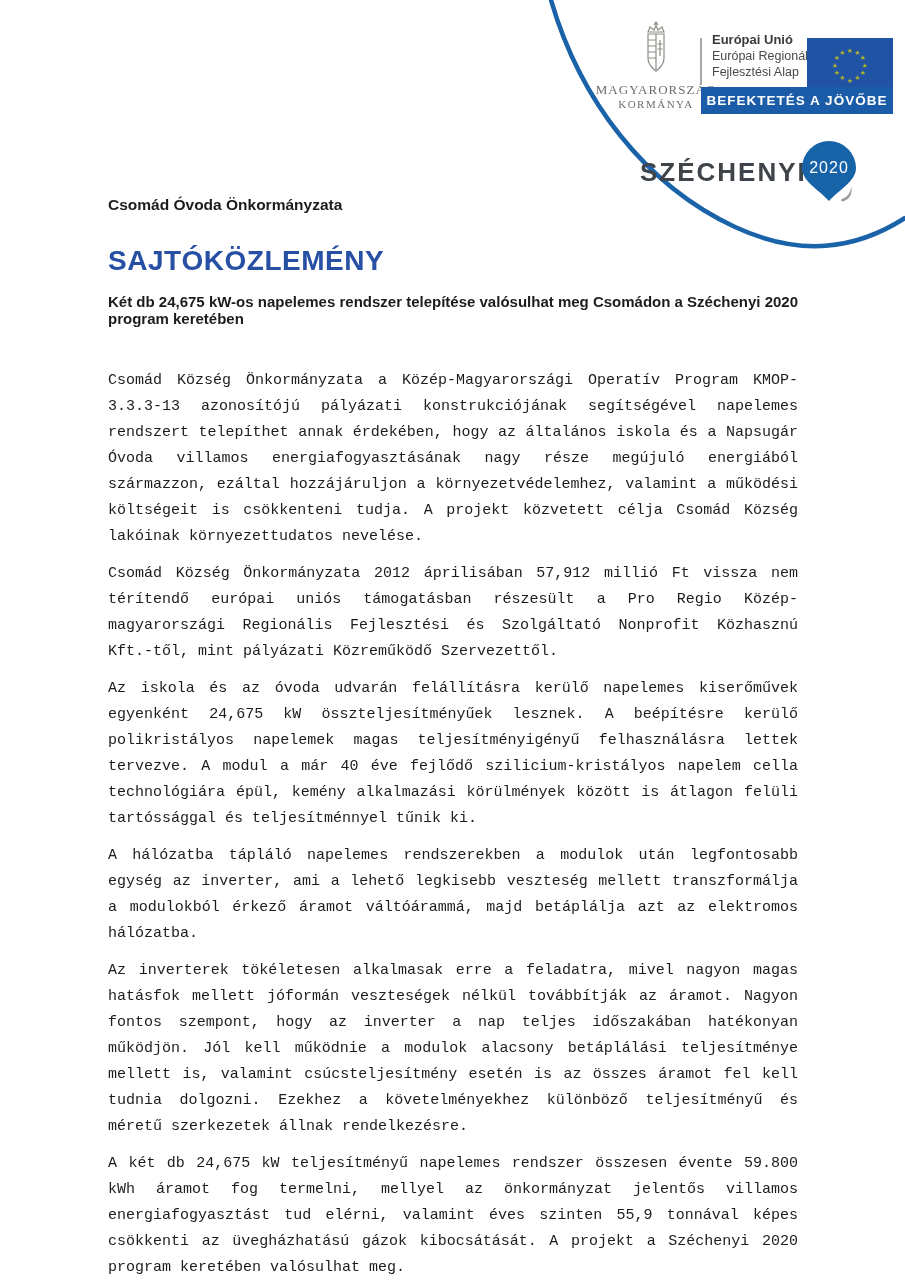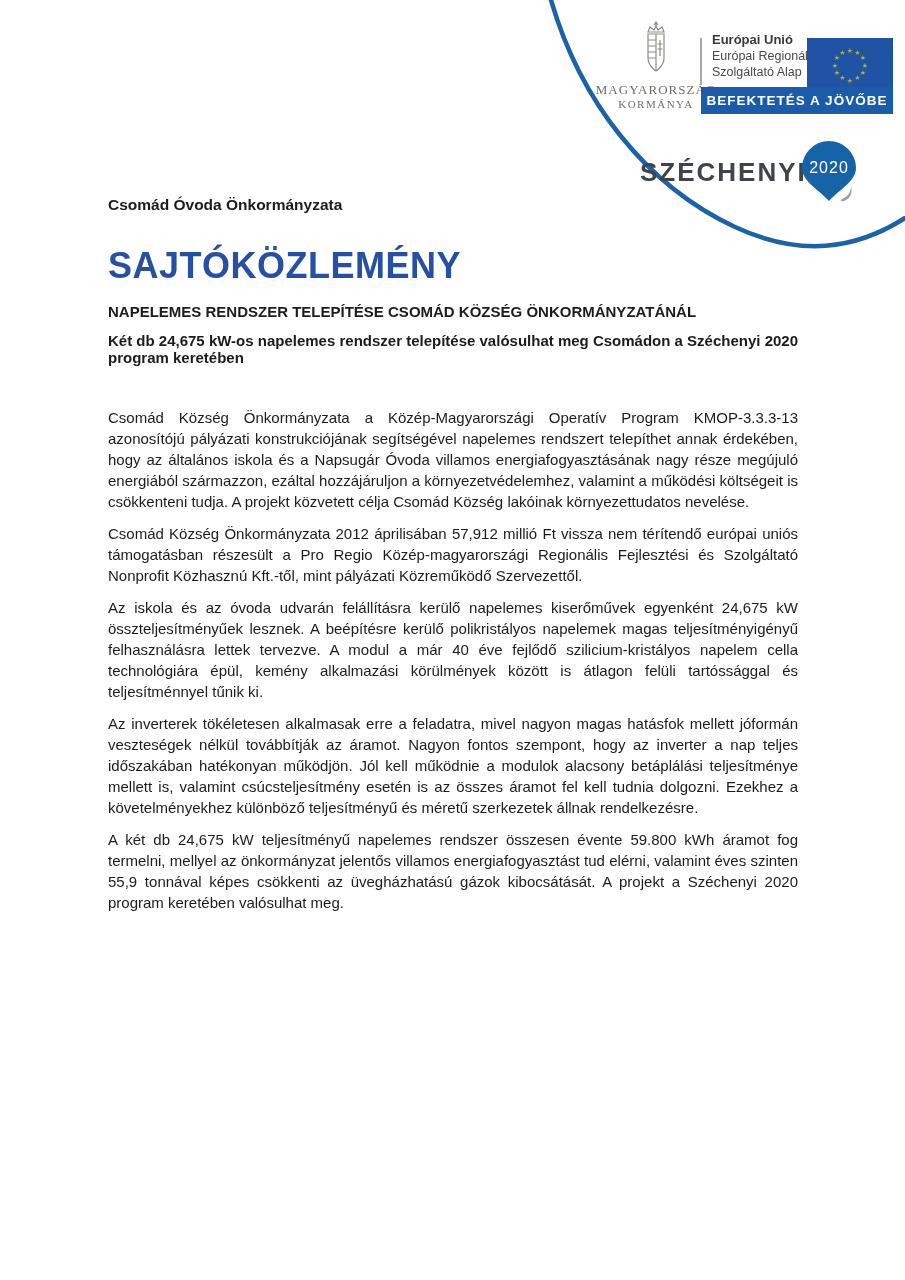--- a/index.html
+++ b/index.html
@@ -60,31 +60,31 @@
     font-size:26px;font-weight:bold;letter-spacing:2px;
     color:var(--szechenyi-dark);white-space:nowrap;margin-left:27px;
   }
   .pin-svg{left:796px;top:139px;}
 
   
   .content{left:108px;top:196px;width:690px;}
   .date{font-size:15px;margin-bottom:13px;}
   .org{font-size:15.5px;font-weight:bold;margin-bottom:31px;}
   .title{
-    font-size:36px;font-weight:bold;color:var(--title-blue);
+    font-size:28px;font-weight:bold;color:var(--title-blue);
     letter-spacing:0.5px;margin-bottom:16px;white-space:nowrap;
   }
   .headline{font-size:15px;font-weight:bold;margin-bottom:12px;white-space:nowrap;}
   .lead{
     font-size:15px;font-weight:bold;line-height:17px;
     text-align:justify;margin-bottom:41px;
   }
   .paragraphs p{
-    font-size:15px;line-height:21px;
-    text-align:justify;margin-bottom:11px;
+    font-size:15px;line-height:26px;
+    text-align:justify;margin-bottom:11px;font-family:Liberation Mono, monospace;
   }
 </style>
 </head>
 <body>
 
 <svg class="abs arc-svg" width="425" height="270" viewBox="0 0 425 270">
   <path d="M 71 0 C 100 100 165 185 255 227 C 320 257 375 250 425 218" fill="none" stroke="var(--arc-blue)" stroke-width="4.5" stroke-linecap="round"></path>
 </svg>
 
 <div class="abs gov-block">
@@ -99,21 +99,21 @@
     </g>
   </svg>
   <div class="gov-line1">MAGYARORSZÁG</div>
   <div class="gov-line2">KORMÁNYA</div>
 </div>
 
 <div class="abs eu-divider"></div>
 <div class="abs eu-text">
   <div class="l1">Európai Unió</div>
   <div class="l2">Európai Regionális</div>
-  <div class="l3">Szolgáltató Alap</div>
+  <div class="l3">Fejlesztési Alap</div>
 </div>
 <div class="abs eu-flag">
   <div>
       <span class="star" style="left: 39.5px; top: 8.5px;">★</span>
       <span class="star" style="left: 47px; top: 10.5096px;">★</span>
       <span class="star" style="left: 52.4904px; top: 16px;">★</span>
       <span class="star" style="left: 54.5px; top: 23.5px;">★</span>
       <span class="star" style="left: 52.4904px; top: 31px;">★</span>
       <span class="star" style="left: 47px; top: 36.4904px;">★</span>
       <span class="star" style="left: 39.5px; top: 38.5px;">★</span>
@@ -129,22 +129,22 @@
 <div class="abs szechenyi-name">SZÉCHENYI</div>
 <svg class="abs pin-svg" width="66" height="64" viewBox="0 0 66 64">
   <path d="M46 60 C52 58 55 53 55 47 C57 54 54 60 48 62 C45 63 44 61 46 60 Z" fill="var(--pin-shadow-gray)"></path>
   <path d="M33 62 C22 50 6 42 6 29 A27 27 0 1 1 60 29 C60 42 44 50 33 62 Z" fill="var(--pin-blue)"></path>
   <text x="33" y="34" text-anchor="middle" font-family="Liberation Sans, sans-serif" font-size="16" letter-spacing="1" fill="#ffffff">2020</text>
 </svg>
 
 <div class="abs content">
   <div class="org">Csomád Óvoda Önkormányzata</div>
   <div class="title">SAJTÓKÖZLEMÉNY</div>
-  <div class="headline">NAPELEMES RENDSZER TELEPÍTÉSE CSOMÁD KÖZSÉG ÖNKORMÁNYZATÁNÁL</div>
   <div class="lead">Két db 24,675 kW-os napelemes rendszer telepítése valósulhat meg Csomádon a Széchenyi 2020 program keretében</div>
   <div class="paragraphs">
     <p>Csomád Község Önkormányzata a Közép-Magyarországi Operatív Program KMOP-3.3.3-13 azonosítójú pályázati konstrukciójának segítségével napelemes rendszert telepíthet annak érdekében, hogy az általános iskola és a Napsugár Óvoda villamos energiafogyasztásának nagy része megújuló energiából származzon, ezáltal hozzájáruljon a környezetvédelemhez, valamint a működési költségeit is csökkenteni tudja. A projekt közvetett célja Csomád Község lakóinak környezettudatos nevelése.</p>
     <p>Csomád Község Önkormányzata 2012 áprilisában 57,912 millió Ft vissza nem térítendő európai uniós támogatásban részesült a Pro Regio Közép-magyarországi Regionális Fejlesztési és Szolgáltató Nonprofit Közhasznú Kft.-től, mint pályázati Közreműködő Szervezettől.</p>
     <p>Az iskola és az óvoda udvarán felállításra kerülő napelemes kiserőművek egyenként 24,675 kW összteljesítményűek lesznek. A beépítésre kerülő polikristályos napelemek magas teljesítményigényű felhasználásra lettek tervezve. A modul a már 40 éve fejlődő szilicium-kristályos napelem cella technológiára épül, kemény alkalmazási körülmények között is átlagon felüli tartóssággal és teljesítménnyel tűnik ki.</p>
+    <p>A hálózatba tápláló napelemes rendszerekben a modulok után legfontosabb egység az inverter, ami a lehető legkisebb veszteség mellett transzformálja a modulokból érkező áramot váltóárammá, majd betáplálja azt az elektromos hálózatba.</p>
     <p>Az inverterek tökéletesen alkalmasak erre a feladatra, mivel nagyon magas hatásfok mellett jóformán veszteségek nélkül továbbítják az áramot. Nagyon fontos szempont, hogy az inverter a nap teljes időszakában hatékonyan működjön. Jól kell működnie a modulok alacsony betáplálási teljesítménye mellett is, valamint csúcsteljesítmény esetén is az összes áramot fel kell tudnia dolgozni. Ezekhez a követelményekhez különböző teljesítményű és méretű szerkezetek állnak rendelkezésre.</p>
     <p>A két db 24,675 kW teljesítményű napelemes rendszer összesen évente 59.800 kWh áramot fog termelni, mellyel az önkormányzat jelentős villamos energiafogyasztást tud elérni, valamint éves szinten 55,9 tonnával képes csökkenti az üvegházhatású gázok kibocsátását. A projekt a Széchenyi 2020 program keretében valósulhat meg.</p>
   </div>
 </div>
 
 </body></html>

